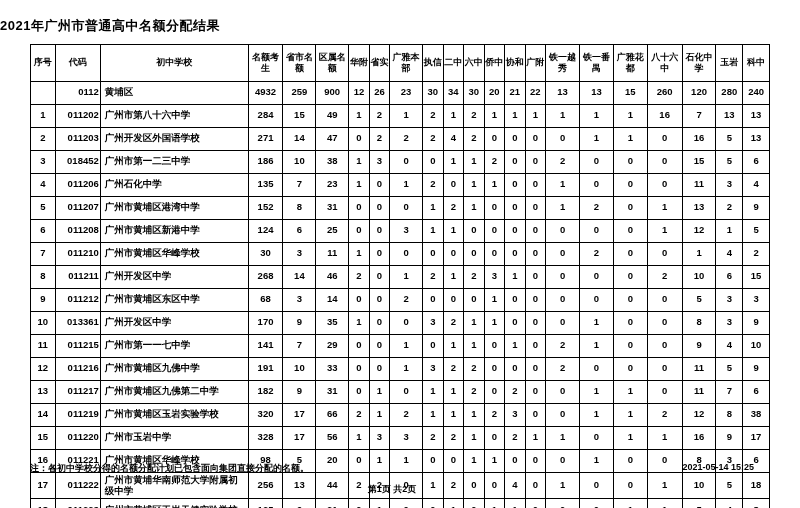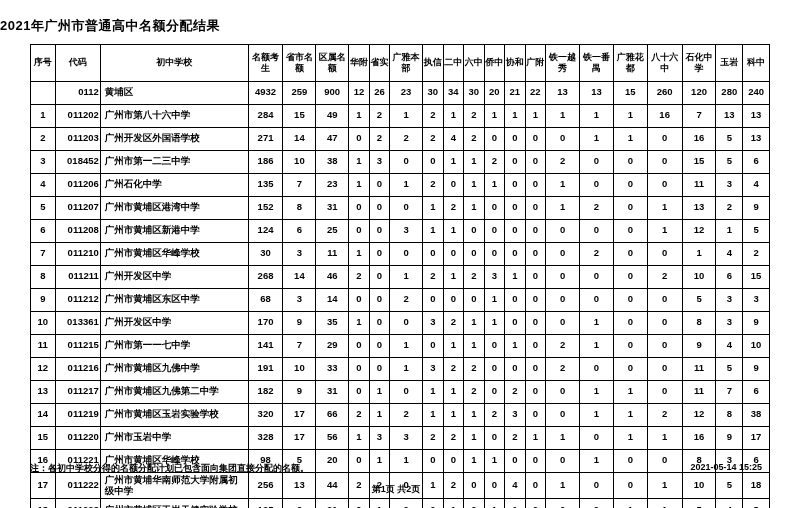--- a/index.html
+++ b/index.html
@@ -73,21 +73,21 @@
   }
   table.grid td.idx {
     font-size: 9.5px;
   }
   tr.summary td {
     height: 18px;
   }
   .footer {
     position: absolute;
     left: 0;
-    right: 8px;
+    right: 16px;
     bottom: 0;
     padding: 0 30px;
     box-sizing: border-box;
   }
   .note-row {
     display: flex;
     justify-content: space-between;
     align-items: flex-start;
     font-size: 9px;
     font-weight: bold;

